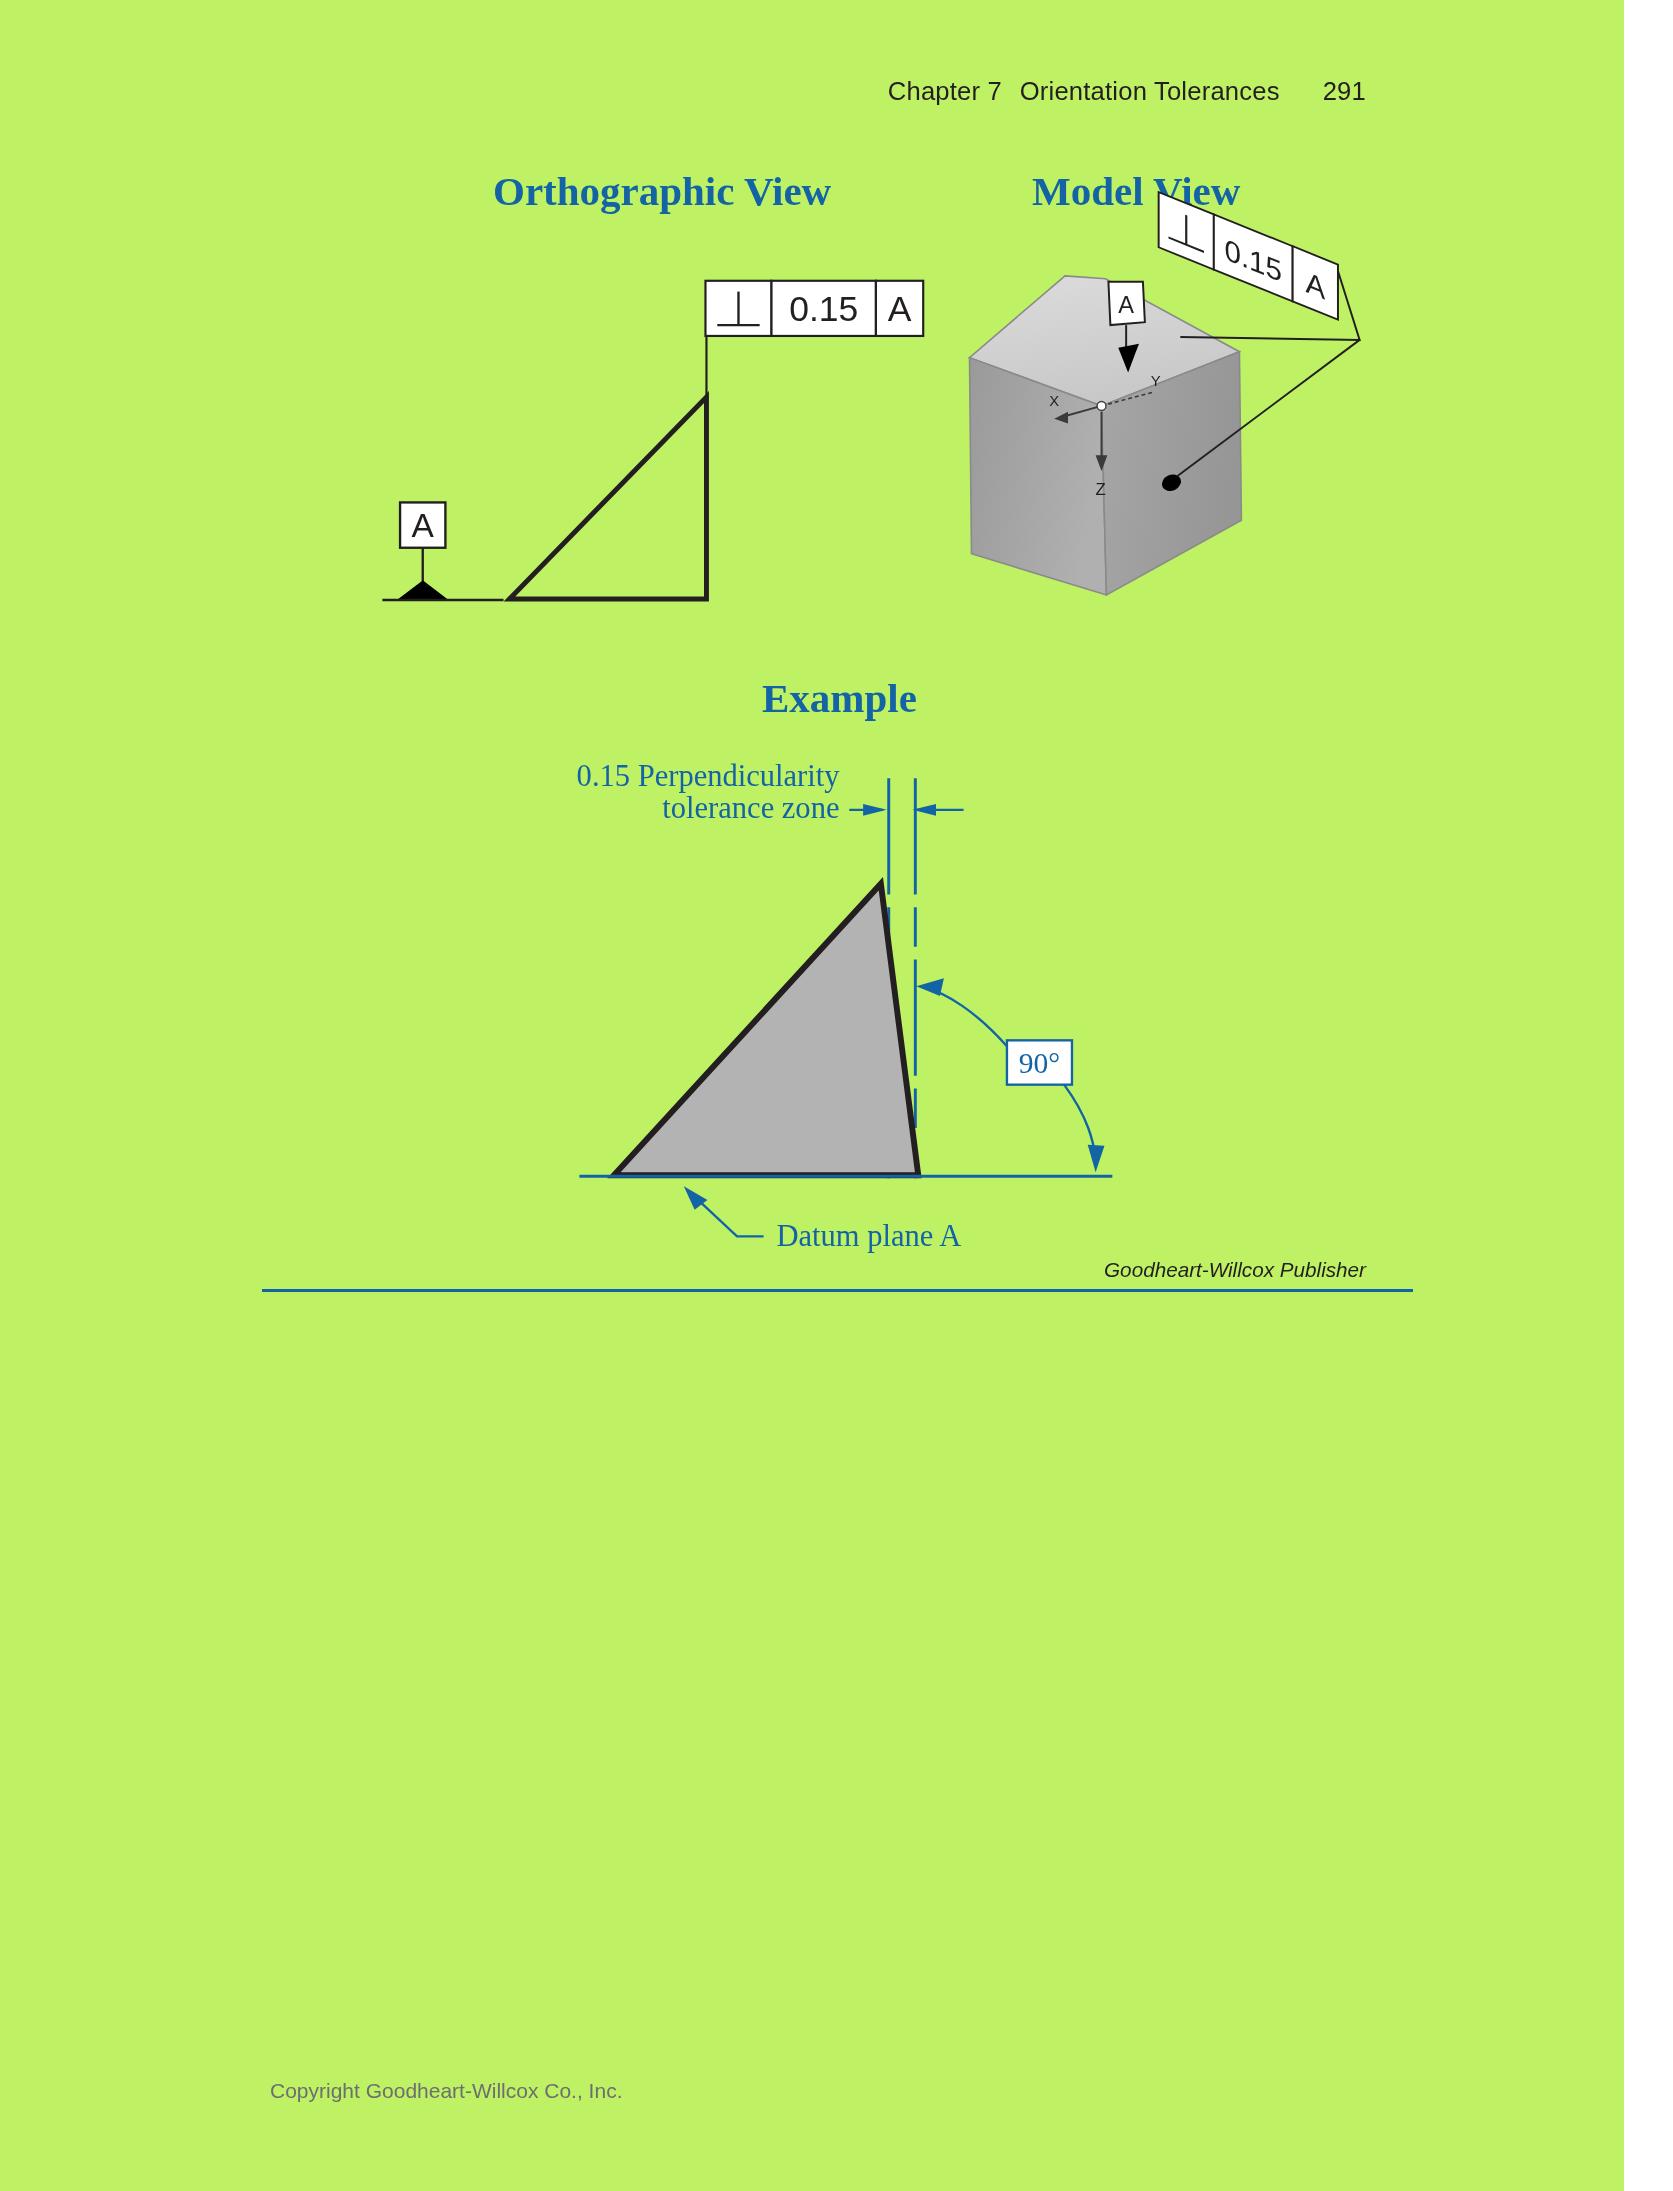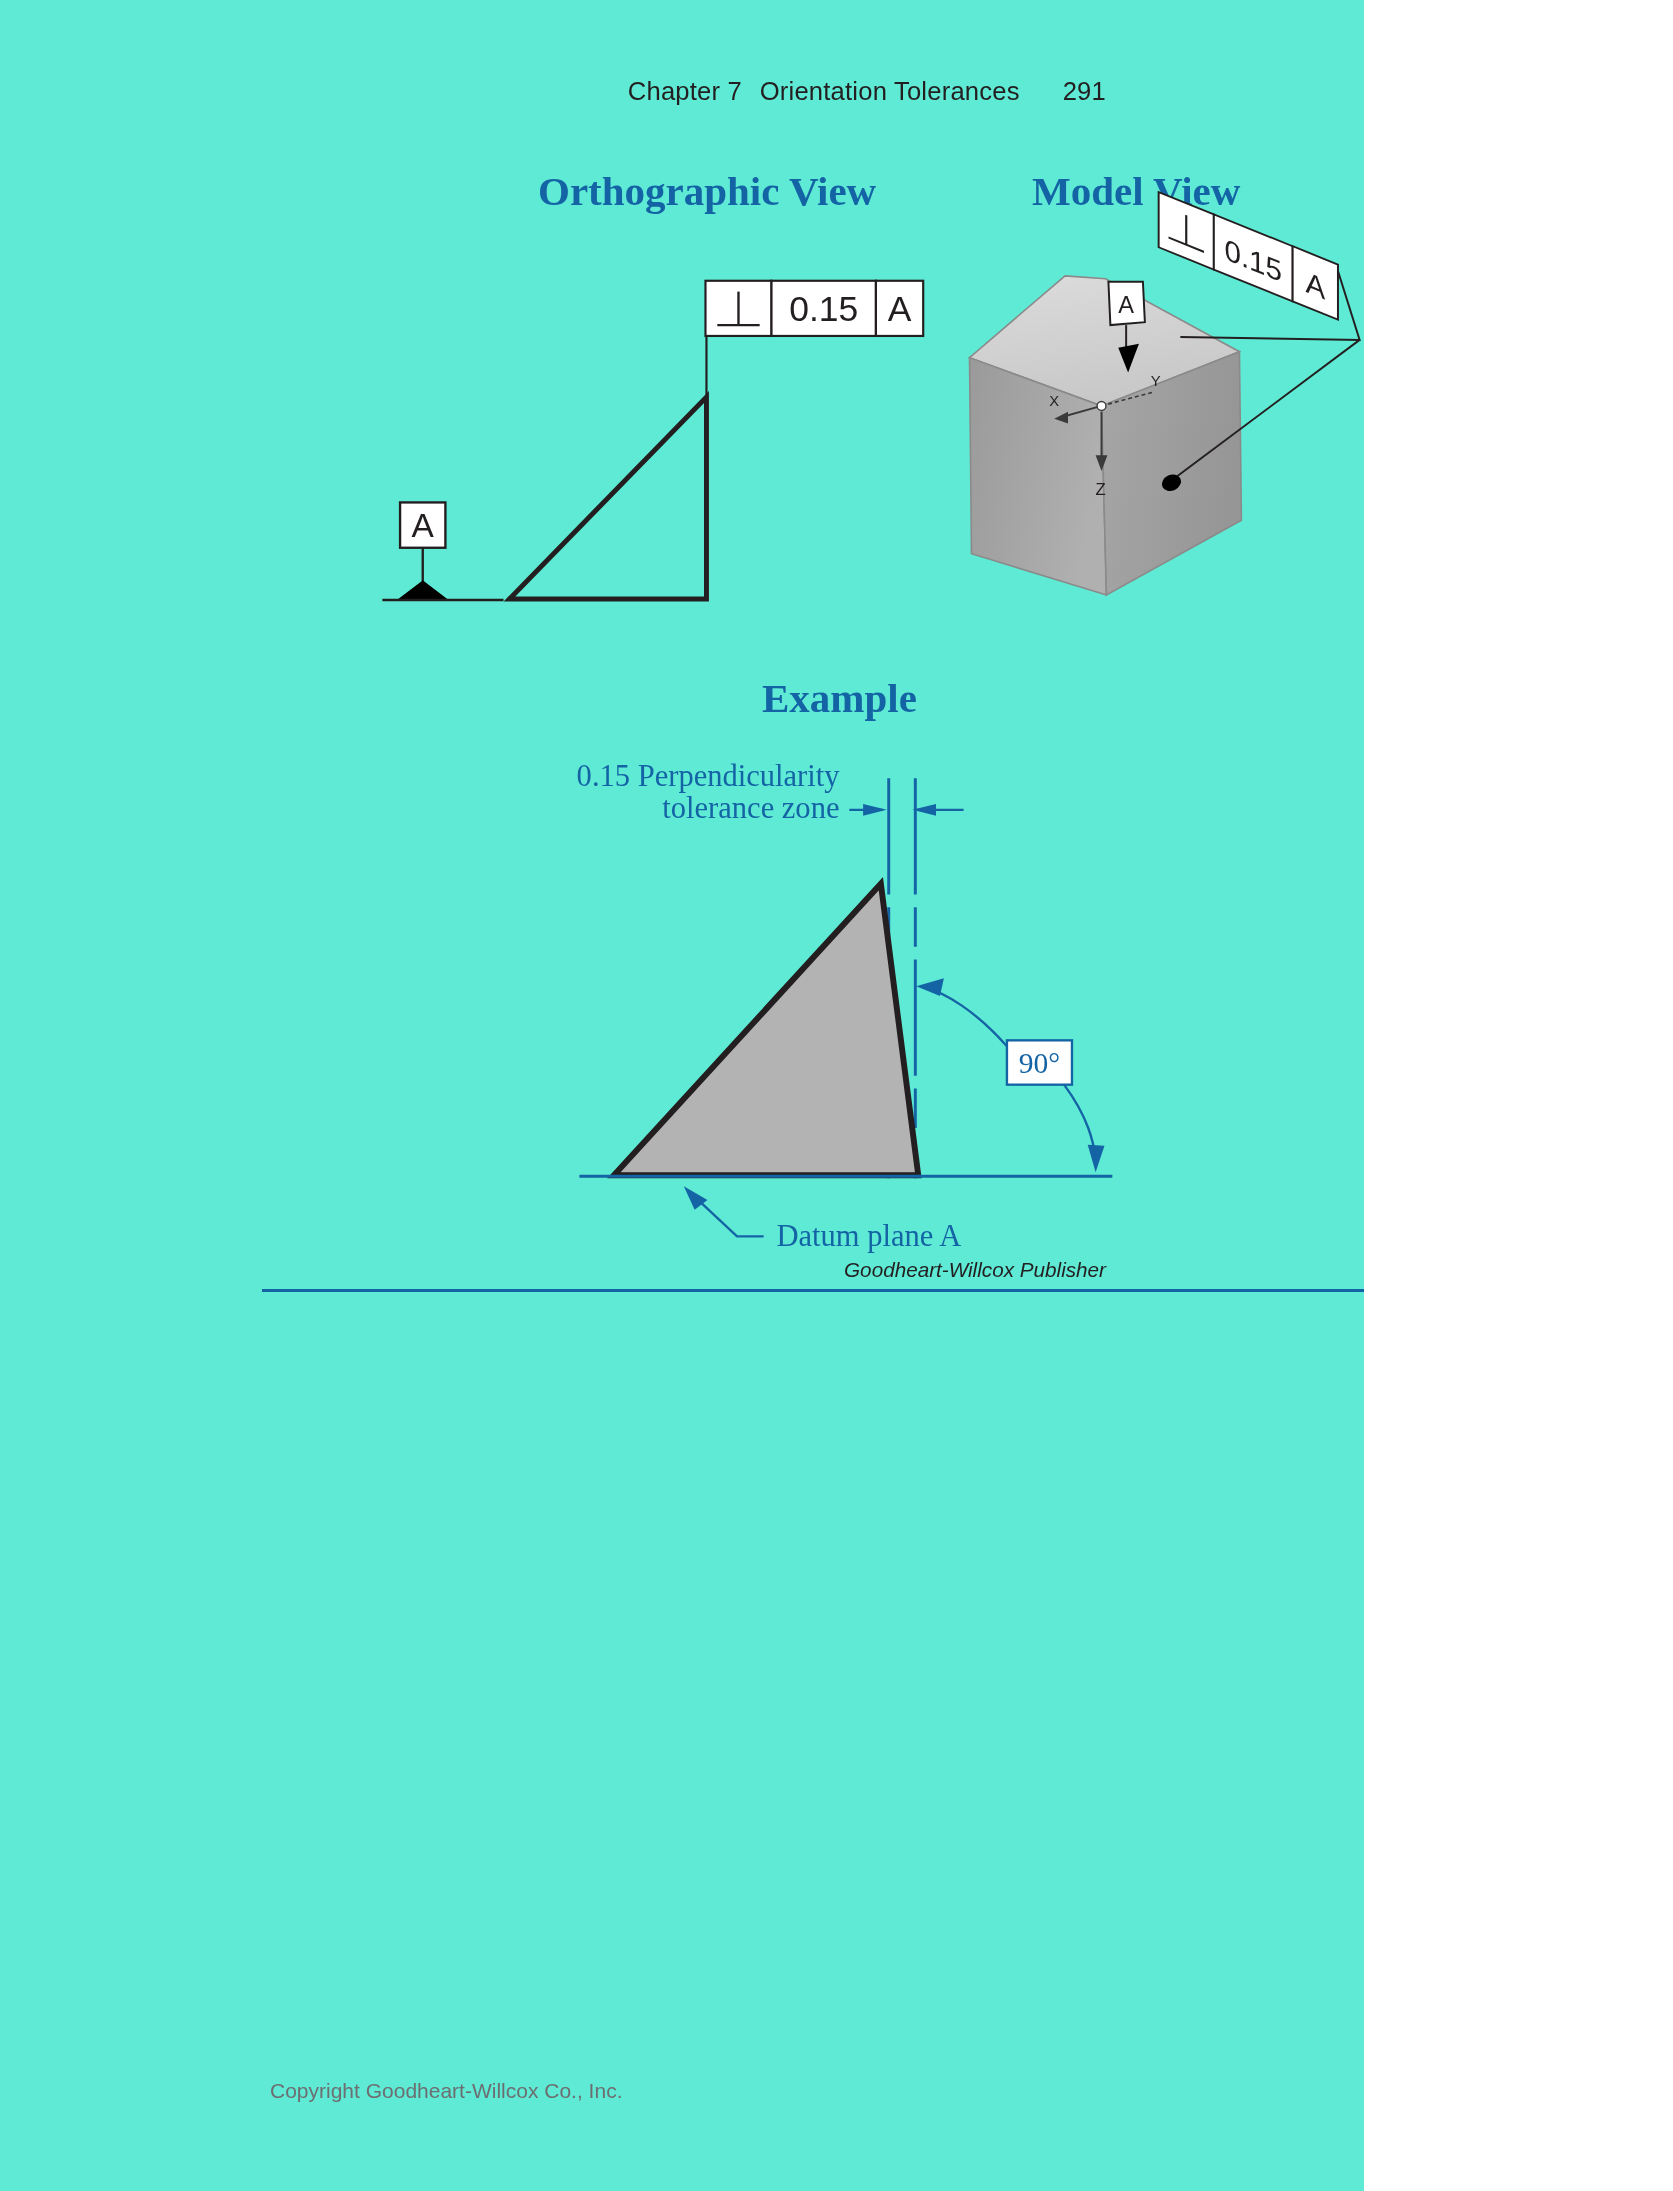--- a/index.html
+++ b/index.html
@@ -2,23 +2,23 @@
 <html><head>
 <meta charset="utf-8">
 <style>
   html, body {
     margin: 0;
     padding: 0;
     background: #ffffff;
   }
   .page {
     position: relative;
-    width: 1364px;
+    width: 1624px;
     height: 2192px;
-    background: #5eead4;
+    background: #bef264;
     font-family: "Liberation Sans", sans-serif;
     overflow: hidden;
   }
 
   
   .running-head {
     position: absolute;
     top: 77px;
     right: 258px;
     font-family: "Liberation Sans", sans-serif;
@@ -32,21 +32,21 @@
 
   
   .view-heading {
     position: absolute;
     font-family: "Liberation Serif", serif;
     font-weight: bold;
     color: #1464a5;
     font-size: 41px;
     white-space: nowrap;
   }
-  #heading-orthographic { left: 493px; top: 167px; margin-left: 45px; }
+  #heading-orthographic { left: 493px; top: 167px; }
   #heading-model        { left: 1032px; top: 167px; }
   #heading-meaning      { left: 762px; top: 674px; }
 
   
   .artwork {
     position: absolute;
     left: 0;
     top: 0;
   }
 

